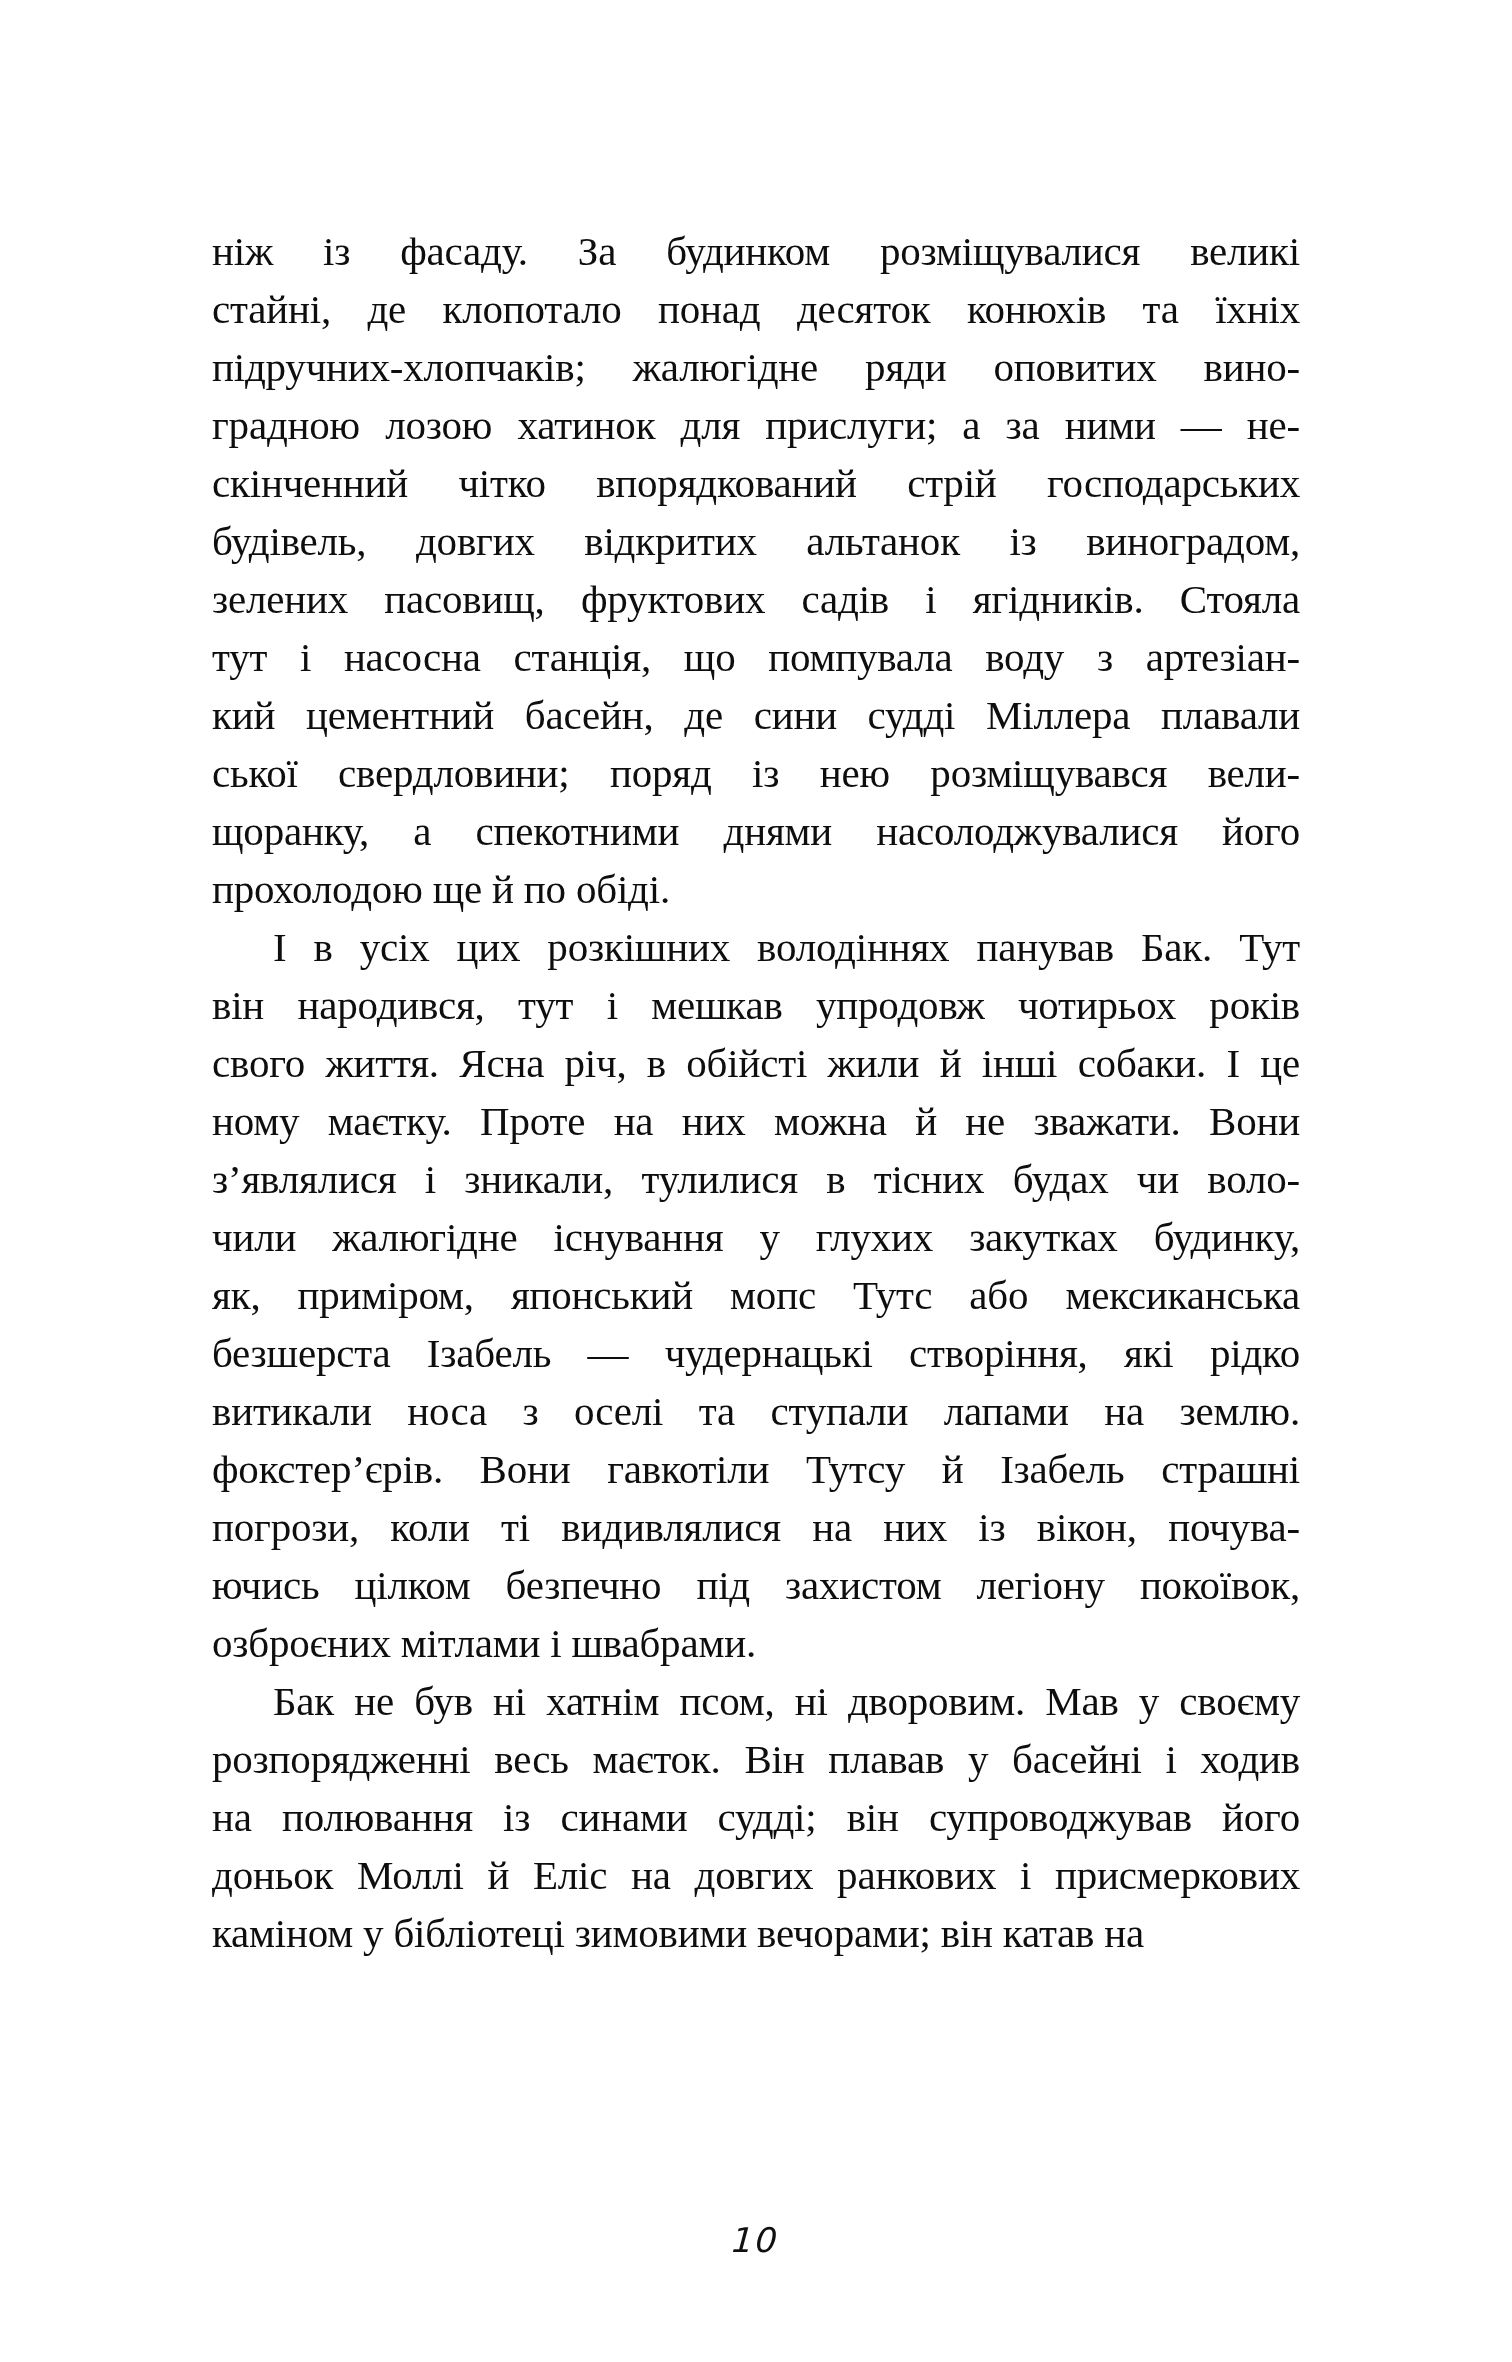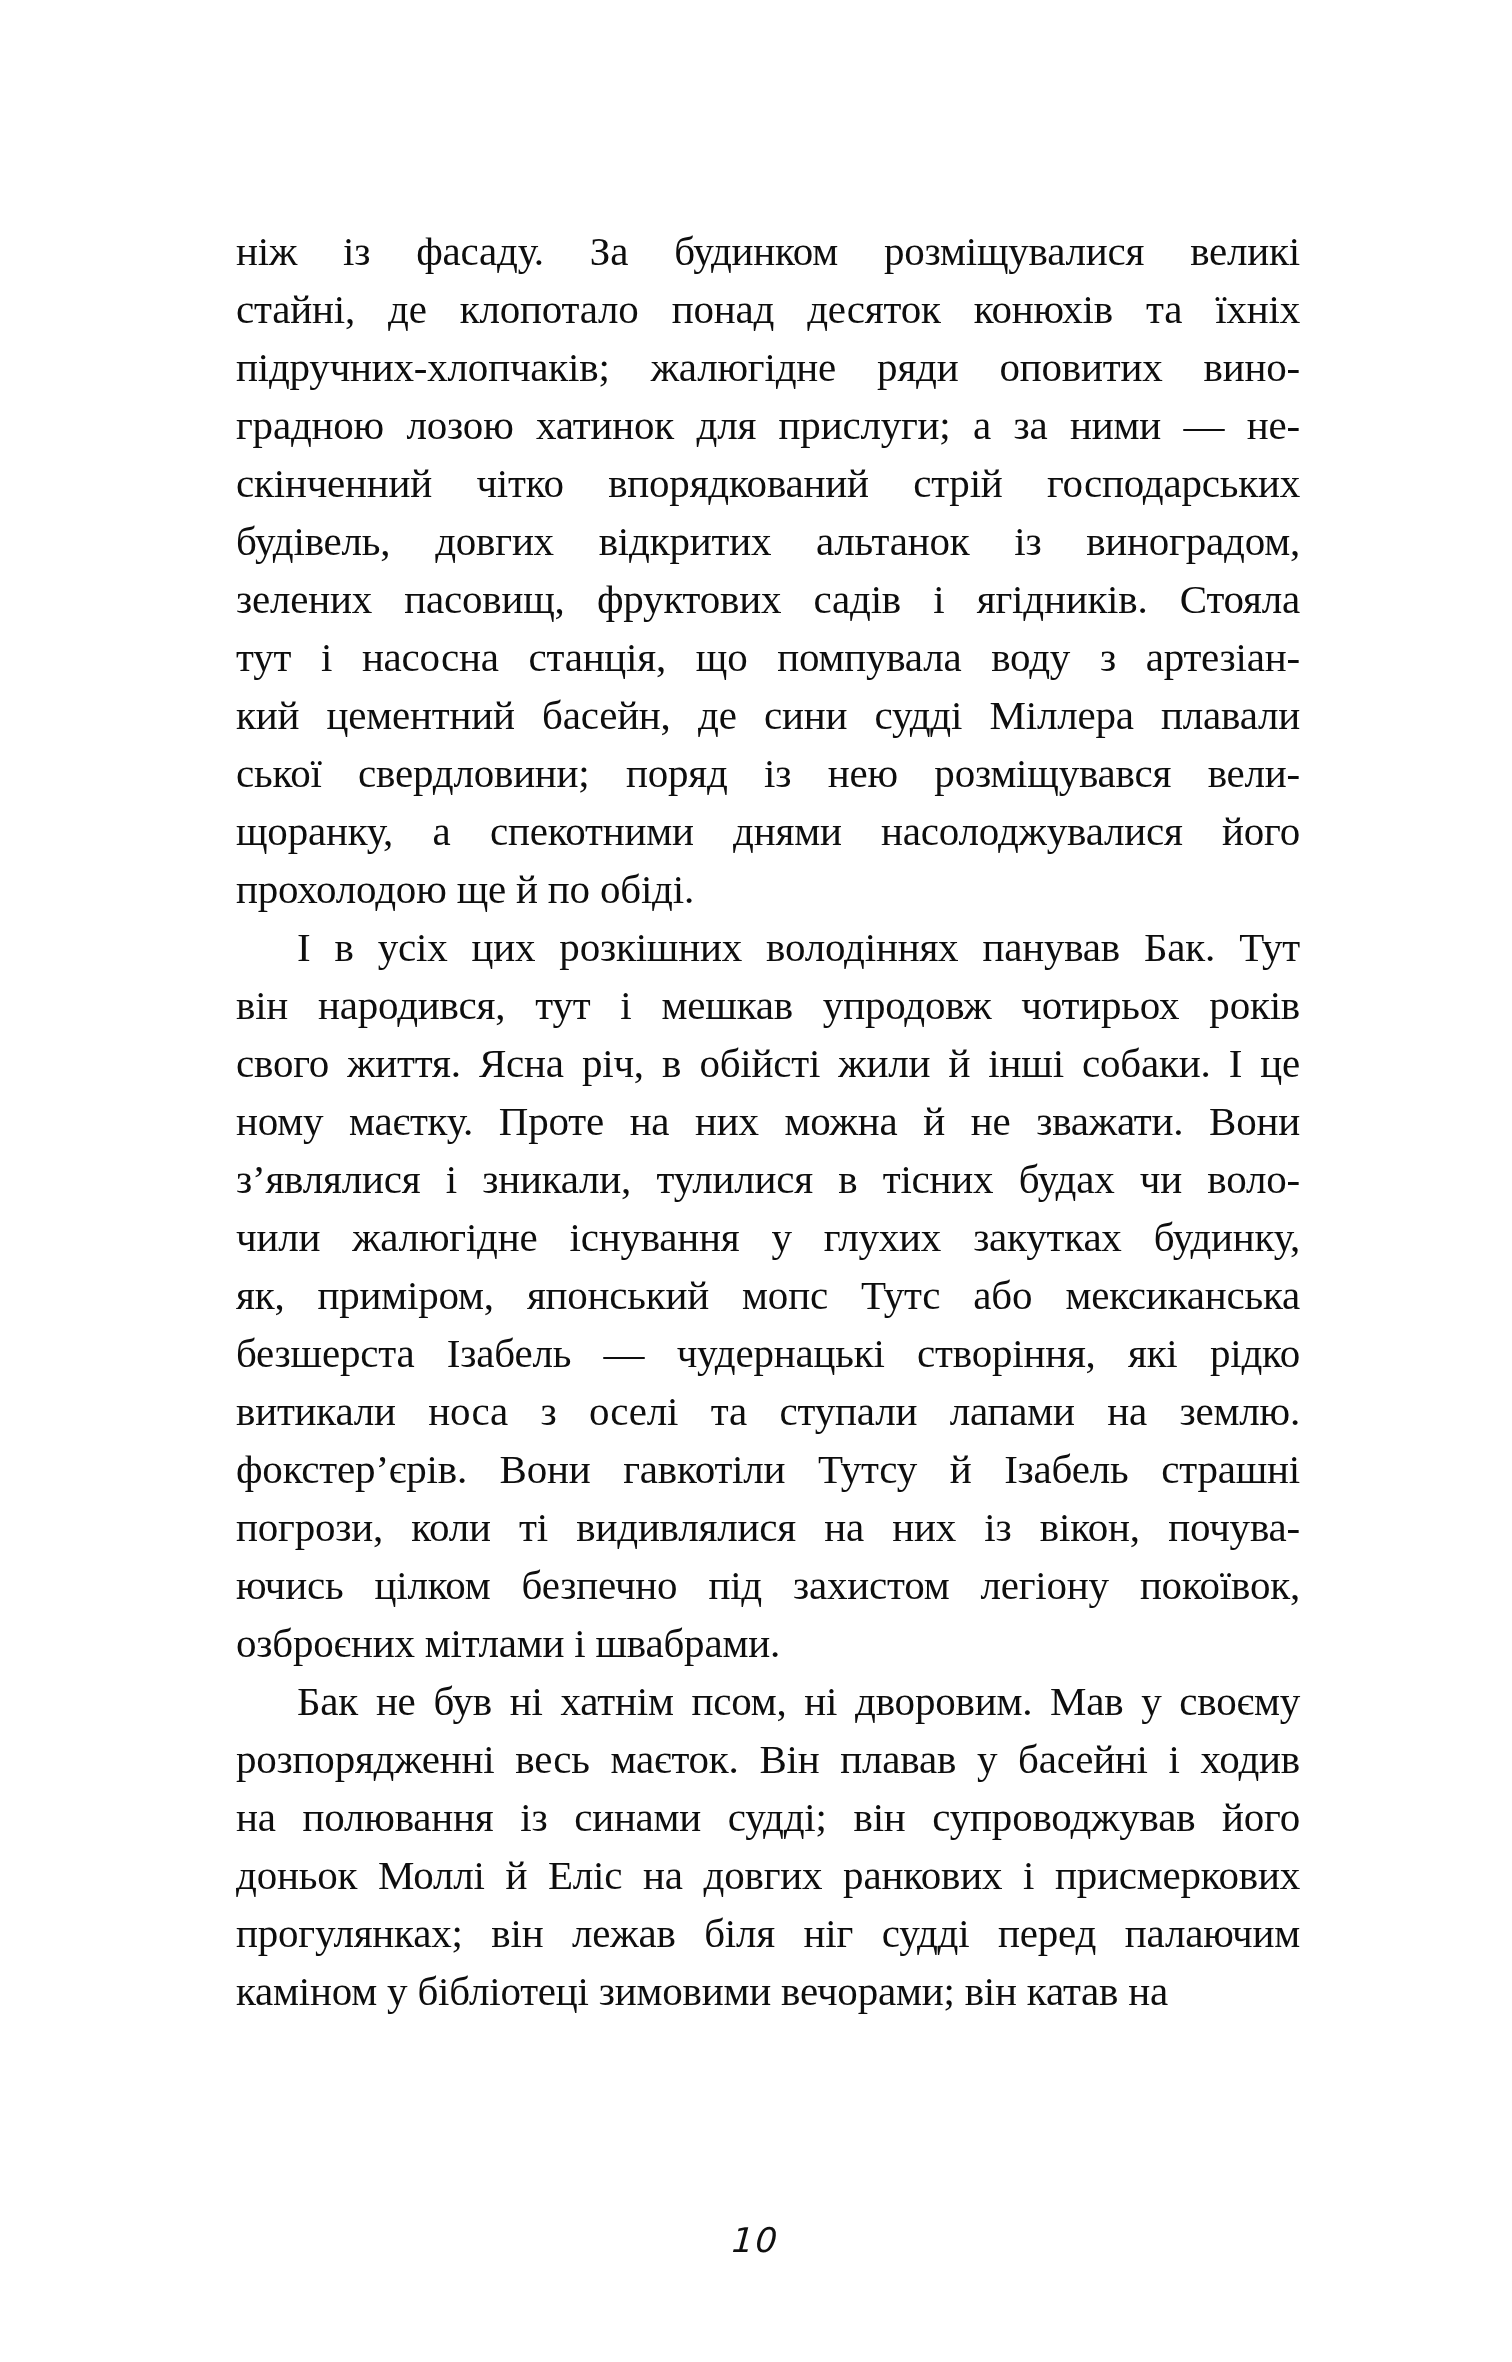--- a/index.html
+++ b/index.html
@@ -29,21 +29,20 @@
     color: #0e0e0e;
     letter-spacing: -0.2px;
   }
   .para {
     margin: 0;
     padding: 0;
   }
   .line {
     text-align: justify;
     text-align-last: justify;
-    margin-left: 24px;
     -moz-text-align-last: justify;
   }
   .line.last {
     text-align-last: left;
     -moz-text-align-last: left;
   }
   .para.indent .line:first-child {
     text-indent: 61px;
   }
   .folio {
@@ -96,20 +95,19 @@
         <div class="line">фокстер’єрів. Вони гавкотіли Тутсу й Ізабель страшні</div>
         <div class="line">погрози, коли ті видивлялися на них із вікон, почува-</div>
         <div class="line">ючись цілком безпечно під захистом легіону покоївок,</div>
         <div class="line last">озброєних мітлами і швабрами.</div>
       </div>
       <div class="para indent">
         <div class="line">Бак не був ні хатнім псом, ні дворовим. Мав у своєму</div>
         <div class="line">розпорядженні весь маєток. Він плавав у басейні і ходив</div>
         <div class="line">на полювання із синами судді; він супроводжував його</div>
         <div class="line">доньок Моллі й Еліс на довгих ранкових і присмеркових</div>
-        <div class="line">прогулянках; він лежав біля ніг судді перед палаючим</div>
         <div class="line last">каміном у бібліотеці зимовими вечорами; він катав на</div>
       </div>
     </div>
   <div class="folio">
     <span class="num">10</span>
   </div>
 </div>
 
 </body></html>

